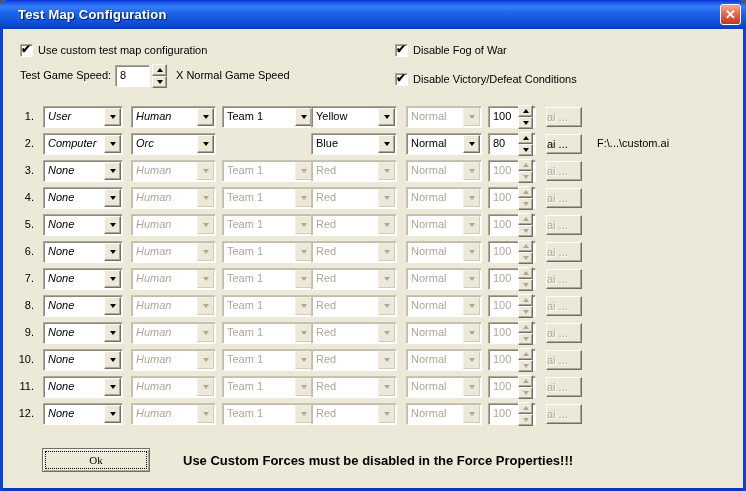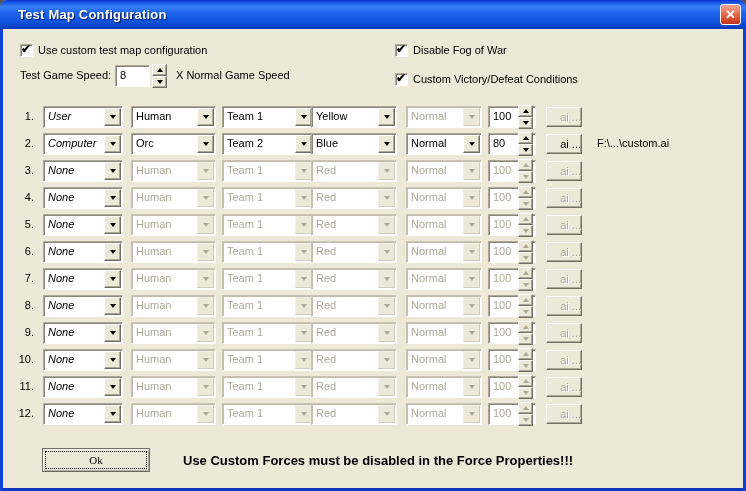--- a/index.html
+++ b/index.html
@@ -47,35 +47,35 @@
   .edit{position:absolute;height:22px;}
   .edit span{position:absolute;left:4px;top:3px;}
   .edit.off span{color:#aca899;}
   .spin{position:absolute;width:15px;height:24px;}
   .spbtn{position:absolute;left:0;width:15px;height:12px;display:flex;align-items:center;justify-content:center;}
   .spbtn.up{top:0;} .spbtn.dn{bottom:0;}
   .spin.off .tri-up{border-bottom-color:#aca899;}
   .spin.off .tri-down{border-top-color:#aca899;}
   .aibtn{
     position:absolute;left:546px;top:1px;width:36px;height:20px;
-    font-family:"Liberation Sans",sans-serif;font-size:11px;color:#000;text-align:right;padding:0;cursor:default;
+    font-family:"Liberation Sans",sans-serif;font-size:11px;color:#000;text-align:left;padding:0;cursor:default;
   }
   .aibtn.off{color:#aca899;text-shadow:1px 1px 0 #fff;}
   .aipath{position:absolute;left:597px;top:4px;white-space:nowrap;}
   
   .checkrow{position:absolute;height:14px;padding-left:48px;}
   .checkbox{position:absolute;left:0;top:0;width:13px;height:13px;background:#fff;
     border:1px solid;border-color:#aca899 #fff #fff #aca899;box-shadow:inset 1px 1px 0 #8a877b;}
   .checkbox.checked::after{content:"✔";position:absolute;left:0px;top:-3px;font-size:12px;font-weight:bold;color:#000;}
   .checklabel{position:absolute;left:18px;top:0px;white-space:nowrap;}
   
   #rows{position:absolute;left:0;top:106px;width:746px;}
   .prow{position:relative;height:22px;margin-bottom:5px;}
   .rnum{position:absolute;left:8px;top:4px;width:26px;text-align:right;}
-  .c1{left:43px;width:80px;font-style:italic;} .c2{left:131px;width:85px;} .c3{left:222px;width:92px;}
+  .c1{left:43px;width:80px;font-style:italic;} .c2{left:131px;width:85px;font-style:italic;} .c3{left:222px;width:92px;}
   .c4{left:311px;width:86px;} .c5{left:406px;width:76px;}
   .hcap{left:488px;width:48px;}
   .hspin{left:518px;top:-1px;}
   
   .speedlabel{position:absolute;left:20px;top:69px;}
   .speededit{left:115px;top:65px;width:35px;}
   .speedspin{left:152px;top:64px;}
   .speedsuffix{position:absolute;left:176px;top:69px;}
   
   .okbtn{
@@ -100,21 +100,21 @@
   <div class="checkrow" style="left:20px;top:44px;width:250px;">
     <span class="checkbox checked"></span>
     <span class="checklabel">Use custom test map configuration</span>
   </div>
   <div class="checkrow" style="left:395px;top:44px;width:250px;text-align:right;">
     <span class="checkbox checked"></span>
     <span class="checklabel">Disable Fog of War</span>
   </div>
   <div class="checkrow" style="left:395px;top:73px;width:260px;">
     <span class="checkbox checked"></span>
-    <span class="checklabel">Custom Victory/Defeat Conditions</span>
+    <span class="checklabel">Disable Victory/Defeat Conditions</span>
   </div>
 
   <span class="speedlabel">Test Game Speed:</span>
   <div class="edit sunken speededit" style="position:absolute;">
     <span>8</span>
   </div>
   <div class="spin speedspin" style="position:absolute;">
     <span class="spbtn raised up">
         <i class="tri-up"></i>
       </span>
@@ -179,26 +179,20 @@
         <span class="cbtn raised">
             <i class="tri-down"></i>
           </span>
       </div>
       <div class="combo sunken c2">
         <span class="ctext">Orc</span>
         <span class="cbtn raised">
             <i class="tri-down"></i>
           </span>
       </div>
-      <div class="combo sunken c3">
-        <span class="ctext">Team 2</span>
-        <span class="cbtn raised">
-            <i class="tri-down"></i>
-          </span>
-      </div>
       <div class="combo sunken c4">
         <span class="ctext">Blue</span>
         <span class="cbtn raised">
             <i class="tri-down"></i>
           </span>
       </div>
       <div class="combo sunken c5">
         <span class="ctext">Normal</span>
         <span class="cbtn raised">
             <i class="tri-down"></i>

